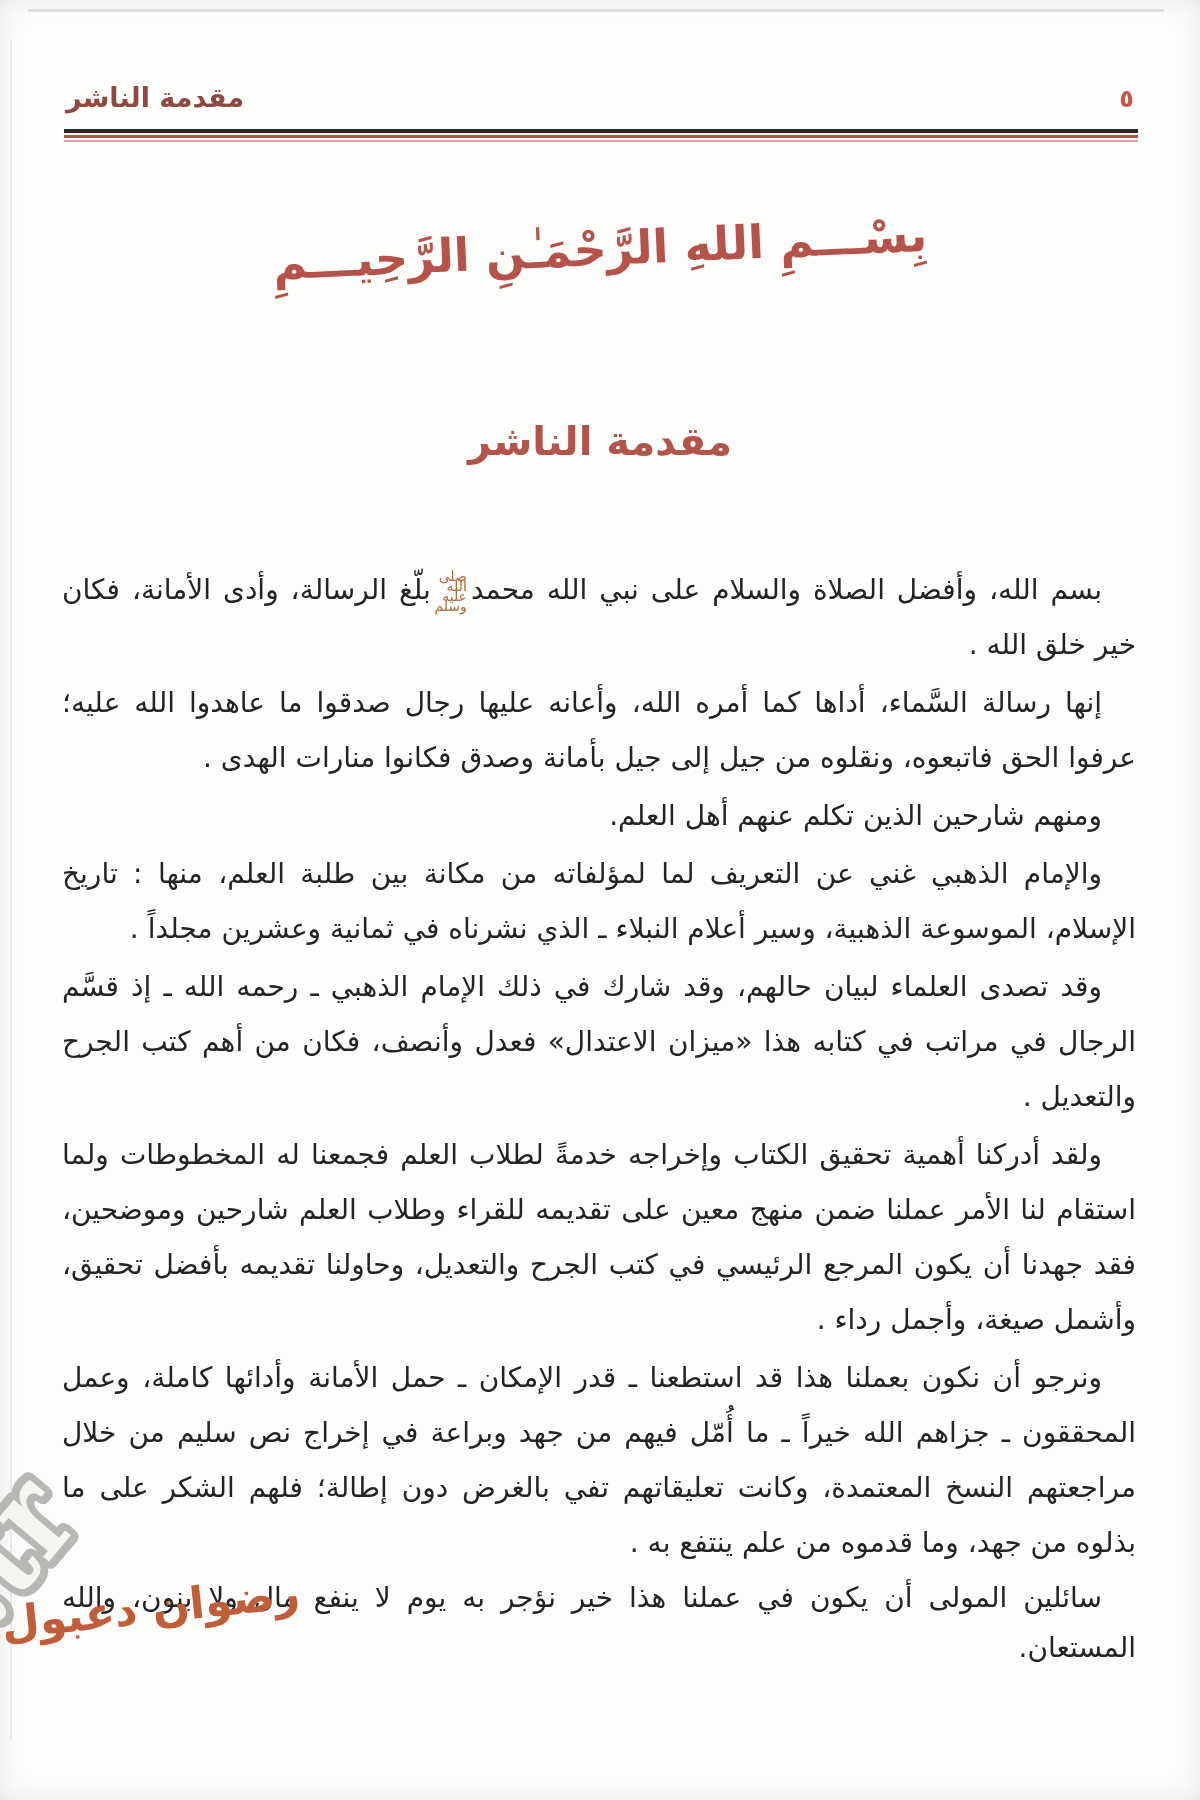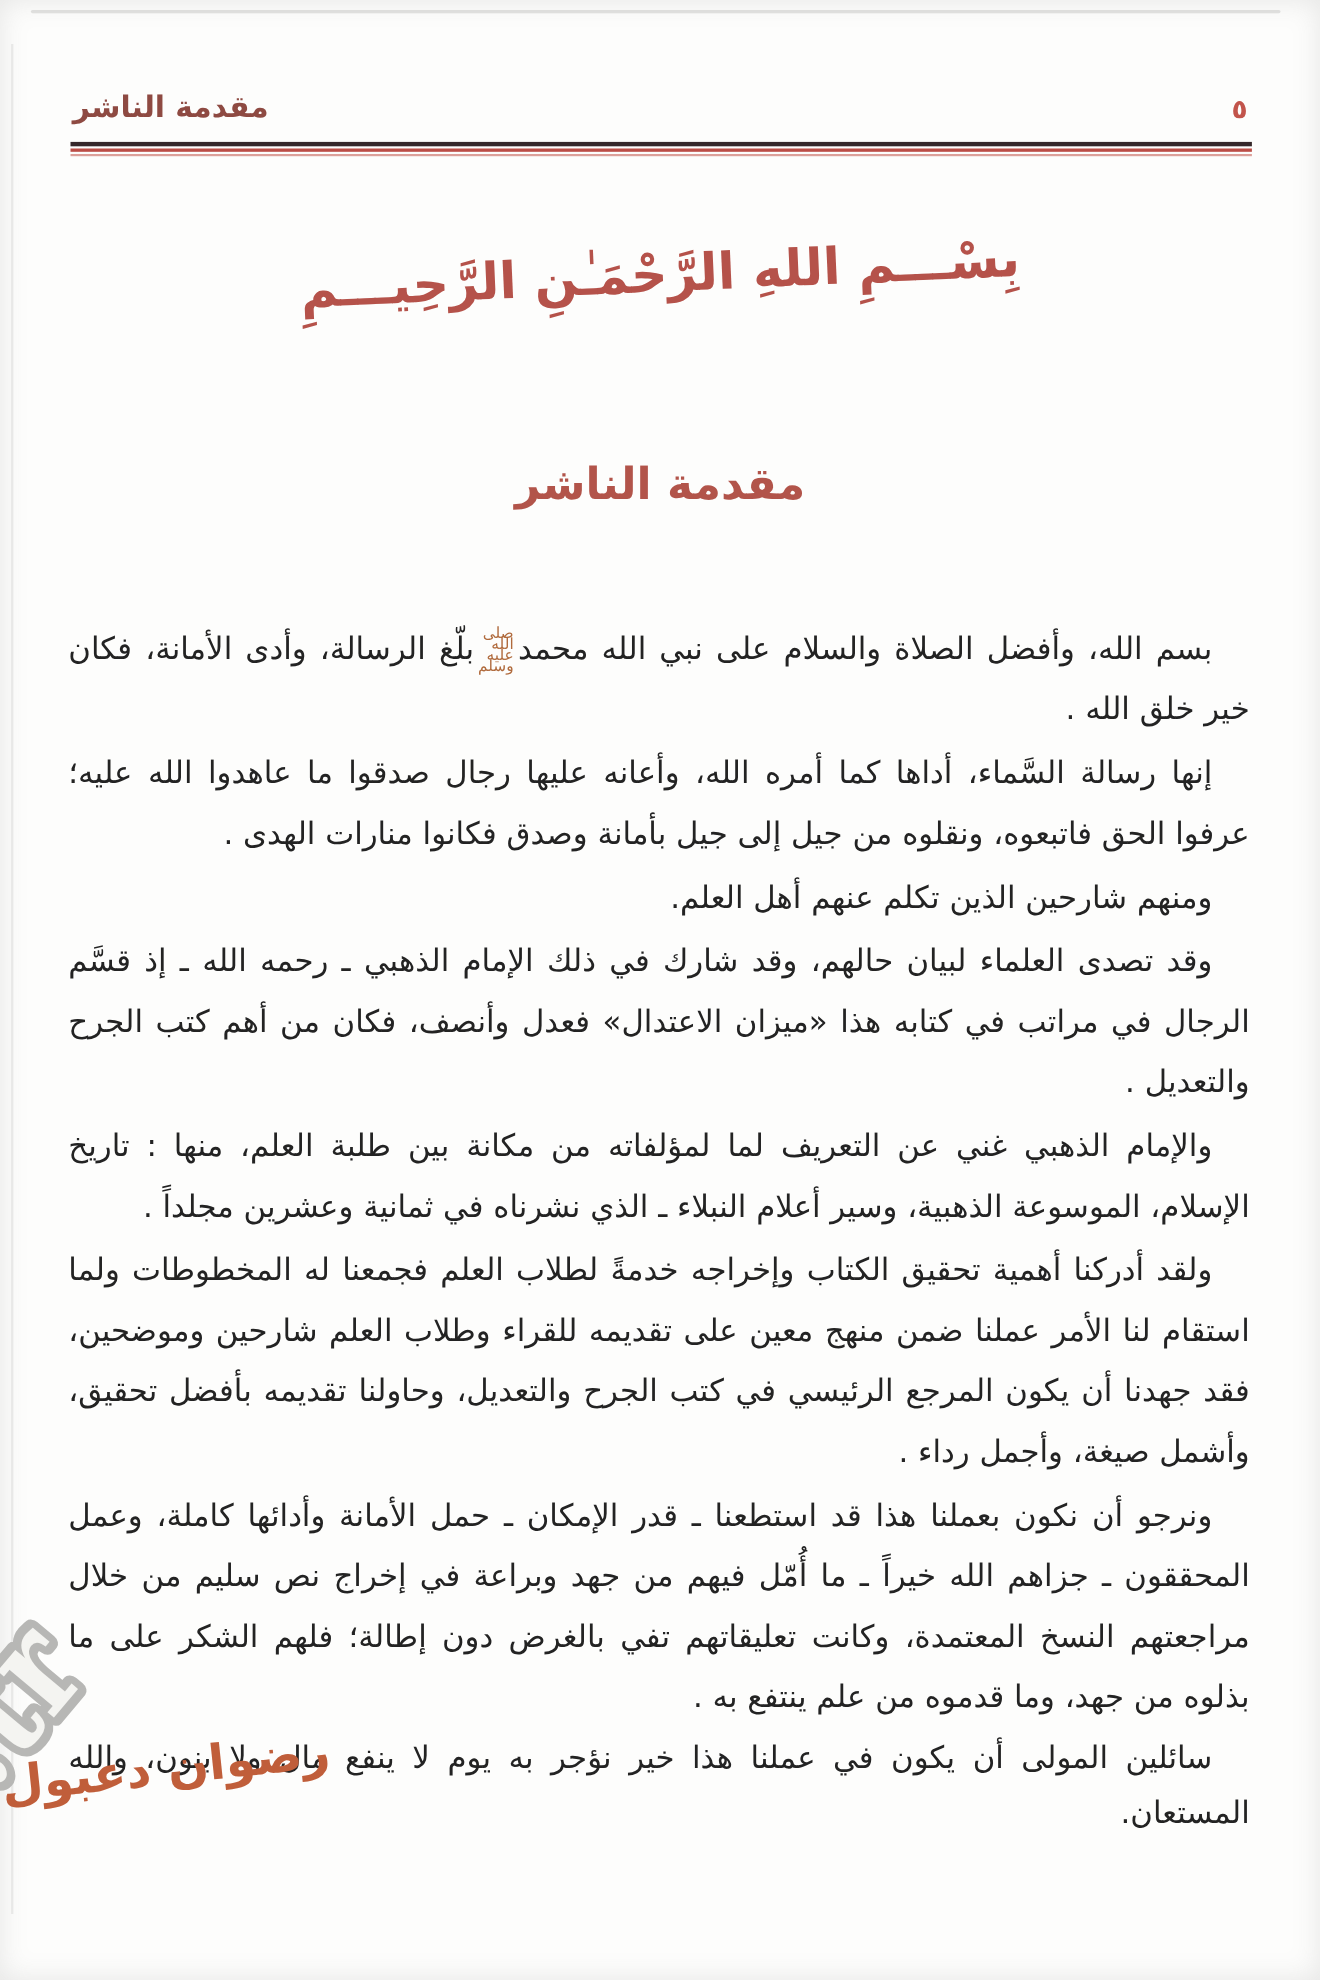--- a/index.html
+++ b/index.html
@@ -129,22 +129,22 @@
   </div>
 
   <div class="basmala">بِسْـــمِ اللهِ الرَّحْمَـٰنِ الرَّحِيـــمِ</div>
 
   <div class="main-title">مقدمة الناشر</div>
 
   <div class="body-text">
     <p><span>بسم  الله، وأفضل الصلاة والسلام على نبي الله محمد</span><span class="honorific">صلى الله عليه وسلم</span><span>بلّغ الرسالة، وأدى الأمانة، فكان خير خلق الله .</span></p>
     <p>إنها رسالة السَّماء، أداها كما أمره الله، وأعانه عليها رجال صدقوا ما عاهدوا الله عليه؛ عرفوا الحق فاتبعوه، ونقلوه من جيل إلى جيل بأمانة وصدق فكانوا منارات الهدى .</p>
     <p>ومنهم شارحين الذين تكلم عنهم أهل العلم.</p>
+    <p>والإمام الذهبي غني عن التعريف لما لمؤلفاته من مكانة بين طلبة العلم، منها : تاريخ الإسلام، الموسوعة الذهبية، وسير أعلام النبلاء ـ الذي نشرناه في ثمانية وعشرين مجلداً .</p>
     <p>وقد تصدى العلماء لبيان حالهم، وقد شارك في ذلك الإمام الذهبي ـ رحمه الله ـ إذ قسَّم الرجال في مراتب في كتابه هذا «ميزان الاعتدال» فعدل وأنصف، فكان من أهم كتب الجرح والتعديل .</p>
-    <p>والإمام الذهبي غني عن التعريف لما لمؤلفاته من مكانة بين طلبة العلم، منها : تاريخ الإسلام، الموسوعة الذهبية، وسير أعلام النبلاء ـ الذي نشرناه في ثمانية وعشرين مجلداً .</p>
     <p>ولقد أدركنا أهمية تحقيق الكتاب وإخراجه خدمةً لطلاب العلم فجمعنا له المخطوطات ولما استقام لنا الأمر عملنا ضمن منهج معين على تقديمه للقراء وطلاب العلم شارحين وموضحين، فقد جهدنا أن يكون المرجع الرئيسي في كتب الجرح والتعديل، وحاولنا تقديمه بأفضل تحقيق، وأشمل صيغة، وأجمل رداء .</p>
     <p>ونرجو أن نكون بعملنا هذا قد استطعنا ـ قدر الإمكان ـ حمل الأمانة وأدائها كاملة، وعمل المحققون ـ جزاهم الله خيراً ـ ما أُمّل فيهم من جهد وبراعة في إخراج نص سليم من خلال مراجعتهم النسخ المعتمدة، وكانت تعليقاتهم تفي بالغرض دون إطالة؛ فلهم الشكر على ما بذلوه من جهد، وما قدموه من علم ينتفع به .</p>
     <p class="closing">سائلين المولى أن يكون في عملنا هذا خير نؤجر به يوم لا ينفع مال ولا بنون، والله المستعان.</p>
   </div>
 
   <div class="signature">رضوان دعبول</div>
 
   <svg class="watermark-svg" width="1200" height="1800" viewBox="0 0 1200 1800" xmlns="http://www.w3.org/2000/svg">
     <g transform="translate(82,1522) rotate(-50)">
       <text x="0" y="0" textLength="1530" lengthAdjust="spacingAndGlyphs">www.marufyayinevi.com.tr</text>

